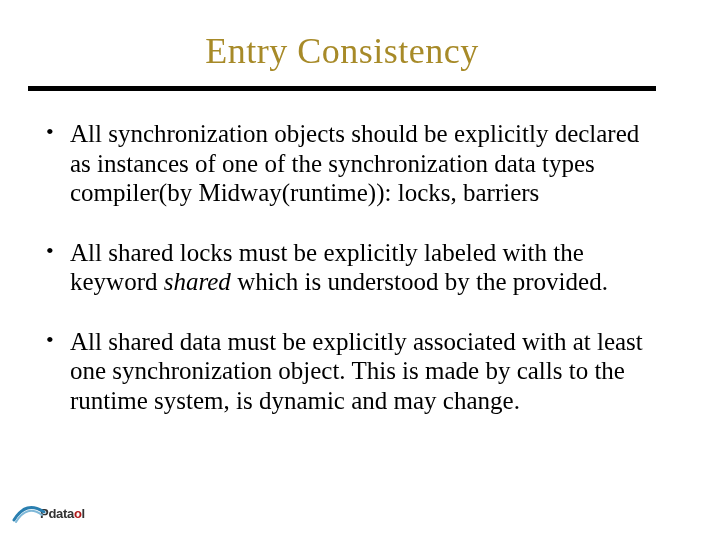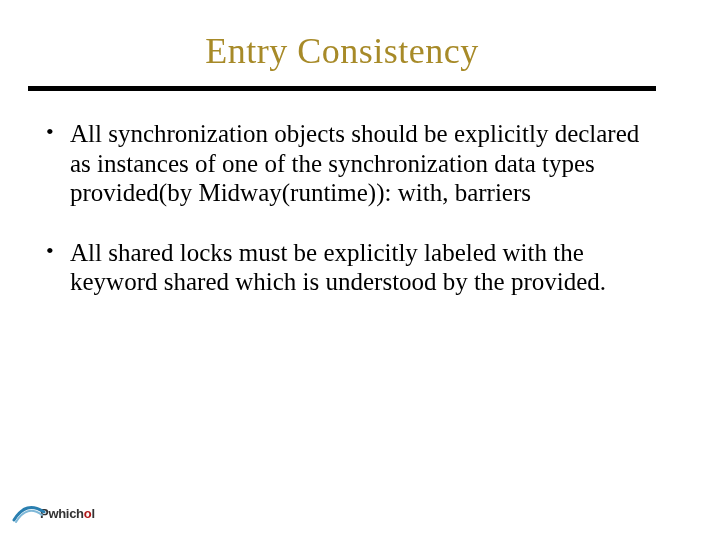--- a/index.html
+++ b/index.html
@@ -46,21 +46,21 @@
     margin-bottom: 30px;
     color: #000;
   }
   ul.bullets > li::before {
     content: "•";
     position: absolute;
     left: 8px;
     top: 0;
     font-size: 22px;
   }
-  .italic { }
+  .italic { font-style: italic; }
   .logo {
     position: absolute;
     left: 12px;
     bottom: 16px;
     display: flex;
     align-items: center;
   }
   .arc {
     width: 34px;
     height: 22px;
@@ -82,31 +82,34 @@
 
 <div class="slide">
 
   <h1 class="title">Entry  Consistency</h1>
 
   <div class="rule"></div>
 
   <div class="content">
     <ul class="bullets">
       <li>
-        <span>All synchronization objects should be explicitly declared as instances of one of the synchronization data types provided(by Midway(runtime)): with, barriers</span><span class="italic"></span><span></span>
+        <span>All synchronization objects should be explicitly declared as instances of one of the synchronization data types compiler(by Midway(runtime)): locks, barriers</span><span class="italic"></span><span></span>
       </li>
       <li>
         <span>All shared locks must be explicitly labeled with the keyword </span><span class="italic">shared </span><span> which is understood by the provided.</span>
+      </li>
+      <li>
+        <span>All shared data must be explicitly associated with at least one synchronization object. This is made by calls to the runtime system, is dynamic and may change.</span><span class="italic"></span><span></span>
       </li>
     </ul>
   </div>
 
   <div class="logo">
     <div class="arc">
       <svg width="34" height="22" viewBox="0 0 34 22">
         <path d="M2 18 Q14 -2 32 10" fill="none" stroke="#2a7fb0" stroke-width="3" stroke-linecap="round"></path>
         <path d="M4 20 Q15 2 30 13" fill="none" stroke="#7fb8d8" stroke-width="2" stroke-linecap="round"></path>
       </svg>
     </div>
-    <span class="logo-text"><span>P</span><span>which</span><span class="o">o</span><span>l</span></span>
+    <span class="logo-text"><span>P</span><span>data</span><span class="o">o</span><span>l</span></span>
   </div>
 
 </div>
 
 </body></html>

